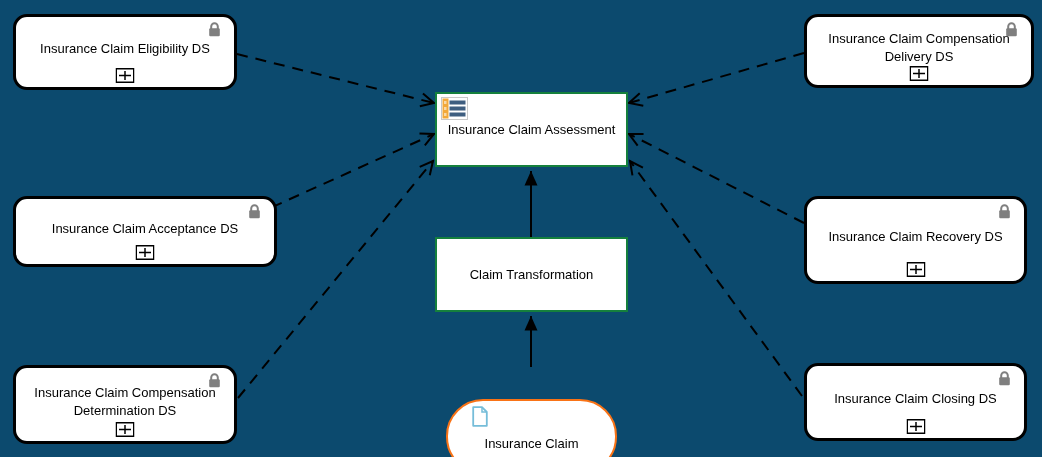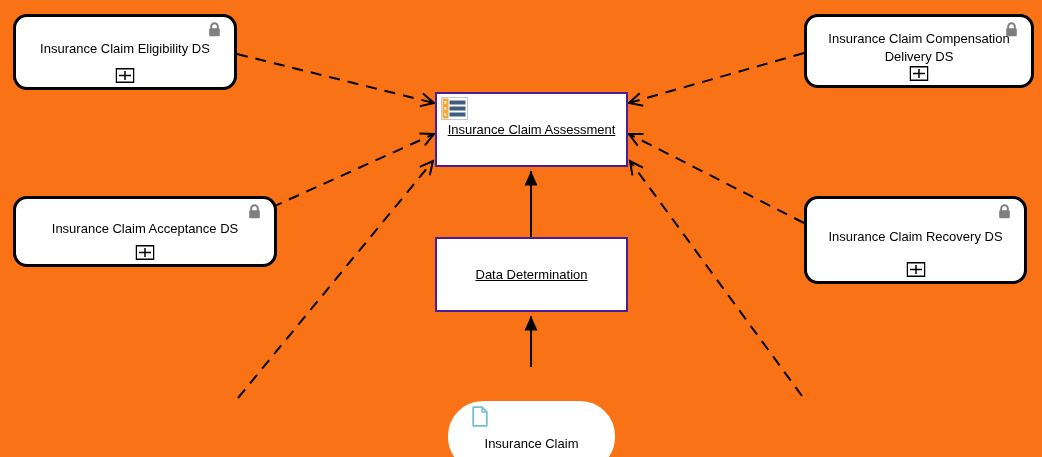--- a/index.html
+++ b/index.html
@@ -1,27 +1,27 @@
 <!DOCTYPE html>
 <html><head>
 <meta charset="utf-8">
 <style>
   html,body{margin:0;padding:0;background:#ffffff;}
   .stage{
-    position:relative;width:1042px;height:457px;background:#f97316;overflow:hidden;
+    position:relative;width:1042px;height:457px;background:#0c4a6e;overflow:hidden;
     font-family:"Liberation Sans",sans-serif;color:#000;
   }
   .arrows{position:absolute;left:0;top:0;width:1042px;height:457px;}
   .edge-dashed{stroke:#000;stroke-width:2;stroke-dasharray:11 8;fill:none;}
   .edge-solid{stroke:#000;stroke-width:2;fill:none;}
 
   .node{position:absolute;box-sizing:border-box;background:#fff;display:flex;
         align-items:center;justify-content:center;}
   .ds-box{border:3px solid #000;border-radius:14px;}
-  .proc-box{border:2px solid #4c1d95;text-decoration:underline;}
+  .proc-box{border:2px solid #15803d;}
   .stadium{border:2px solid #f97316;border-radius:37px;margin-top:32px;}
 
   .node .label{
     font-size:13px;line-height:1.35;text-align:center;padding:0 10px 6px 10px;
   }
   .proc-box .label,.stadium .label{padding:0 6px;}
 
   .lock{position:absolute;top:4px;right:11px;line-height:0;}
   .plus{position:absolute;bottom:4px;left:50%;transform:translateX(-50%);line-height:0;cursor:pointer;}
   .table-ic{position:absolute;top:3px;left:4px;line-height:0;}
@@ -78,20 +78,36 @@
     <div class="label">Insurance Claim Acceptance DS</div>
     <span class="plus">
       <svg width="19" height="15" viewBox="0 0 19 15">
           <rect x="0.75" y="0.75" width="17.5" height="13.5" fill="#fff" stroke="#000" stroke-width="1.5"></rect>
           <line x1="9.5" y1="3" x2="9.5" y2="12" stroke="#000" stroke-width="1.5"></line>
           <line x1="3.5" y1="7.5" x2="15.5" y2="7.5" stroke="#000" stroke-width="1.5"></line>
         </svg>
     </span>
   </div>
 
+  <div class="node ds-box" style="left:13px;top:365px;width:224px;height:79px">
+    <span class="lock">
+      <svg width="17" height="16" viewBox="0 0 17 16">
+          <path d="M5.2,8 V5.6 a3.3,3.3 0 0 1 6.6,0 V8" fill="none" stroke="#7f7f7f" stroke-width="2"></path>
+          <rect x="3.2" y="7.2" width="10.6" height="8" rx="1.2" fill="#7f7f7f"></rect>
+        </svg>
+    </span>
+    <div class="label">Insurance Claim Compensation Determination DS</div>
+    <span class="plus">
+      <svg width="19" height="15" viewBox="0 0 19 15">
+          <rect x="0.75" y="0.75" width="17.5" height="13.5" fill="#fff" stroke="#000" stroke-width="1.5"></rect>
+          <line x1="9.5" y1="3" x2="9.5" y2="12" stroke="#000" stroke-width="1.5"></line>
+          <line x1="3.5" y1="7.5" x2="15.5" y2="7.5" stroke="#000" stroke-width="1.5"></line>
+        </svg>
+    </span>
+  </div>
 
   <div class="node ds-box" style="left:804px;top:14px;width:230px;height:74px">
     <span class="lock">
       <svg width="17" height="16" viewBox="0 0 17 16">
           <path d="M5.2,8 V5.6 a3.3,3.3 0 0 1 6.6,0 V8" fill="none" stroke="#7f7f7f" stroke-width="2"></path>
           <rect x="3.2" y="7.2" width="10.6" height="8" rx="1.2" fill="#7f7f7f"></rect>
         </svg>
     </span>
     <div class="label">Insurance Claim Compensation Delivery DS</div>
     <span class="plus">
@@ -113,39 +129,55 @@
     <div class="label">Insurance Claim Recovery DS</div>
     <span class="plus">
       <svg width="19" height="15" viewBox="0 0 19 15">
           <rect x="0.75" y="0.75" width="17.5" height="13.5" fill="#fff" stroke="#000" stroke-width="1.5"></rect>
           <line x1="9.5" y1="3" x2="9.5" y2="12" stroke="#000" stroke-width="1.5"></line>
           <line x1="3.5" y1="7.5" x2="15.5" y2="7.5" stroke="#000" stroke-width="1.5"></line>
         </svg>
     </span>
   </div>
 
+  <div class="node ds-box" style="left:804px;top:363px;width:223px;height:78px">
+    <span class="lock">
+      <svg width="17" height="16" viewBox="0 0 17 16">
+          <path d="M5.2,8 V5.6 a3.3,3.3 0 0 1 6.6,0 V8" fill="none" stroke="#7f7f7f" stroke-width="2"></path>
+          <rect x="3.2" y="7.2" width="10.6" height="8" rx="1.2" fill="#7f7f7f"></rect>
+        </svg>
+    </span>
+    <div class="label">Insurance Claim Closing DS</div>
+    <span class="plus">
+      <svg width="19" height="15" viewBox="0 0 19 15">
+          <rect x="0.75" y="0.75" width="17.5" height="13.5" fill="#fff" stroke="#000" stroke-width="1.5"></rect>
+          <line x1="9.5" y1="3" x2="9.5" y2="12" stroke="#000" stroke-width="1.5"></line>
+          <line x1="3.5" y1="7.5" x2="15.5" y2="7.5" stroke="#000" stroke-width="1.5"></line>
+        </svg>
+    </span>
+  </div>
 
   <div class="node proc-box" style="left:435px;top:92px;width:193px;height:75px">
     <span class="table-ic">
       <svg width="27" height="23" viewBox="0 0 27 23">
           <rect x="0.5" y="0.5" width="26" height="22" fill="#ffffff" stroke="#c8c8c8"></rect>
           <rect x="1.5" y="1.5" width="6" height="20" fill="#f2a93b"></rect>
           <rect x="3" y="4" width="2.5" height="3" fill="#fad9a6"></rect>
           <rect x="3" y="10" width="2.5" height="3" fill="#fad9a6"></rect>
           <rect x="3" y="16" width="2.5" height="3" fill="#fad9a6"></rect>
           <rect x="8.5" y="3.5" width="16" height="4" fill="#3e5e80"></rect>
           <rect x="8.5" y="9.5" width="16" height="4" fill="#3e5e80"></rect>
           <rect x="8.5" y="15.5" width="16" height="4" fill="#3e5e80"></rect>
         </svg>
     </span>
     <div class="label">Insurance Claim Assessment</div>
   </div>
 
   <div class="node proc-box" style="left:435px;top:237px;width:193px;height:75px">
-    <div class="label">Data Determination</div>
+    <div class="label">Claim Transformation</div>
   </div>
 
   <div class="node stadium" style="left:446px;top:367px;width:171px;height:75px">
     <span class="doc-ic">
       <svg width="16" height="21" viewBox="0 0 16 21">
           <path d="M1.2,1.2 H10 L14.8,6 V19.8 H1.2 Z" fill="#fff" stroke="#76bdd9" stroke-width="1.8" stroke-linejoin="round"></path>
           <path d="M10,1.2 V6 H14.8" fill="none" stroke="#76bdd9" stroke-width="1.5"></path>
         </svg>
     </span>
     <div class="label" style="padding-top:14px">Insurance Claim</div>

